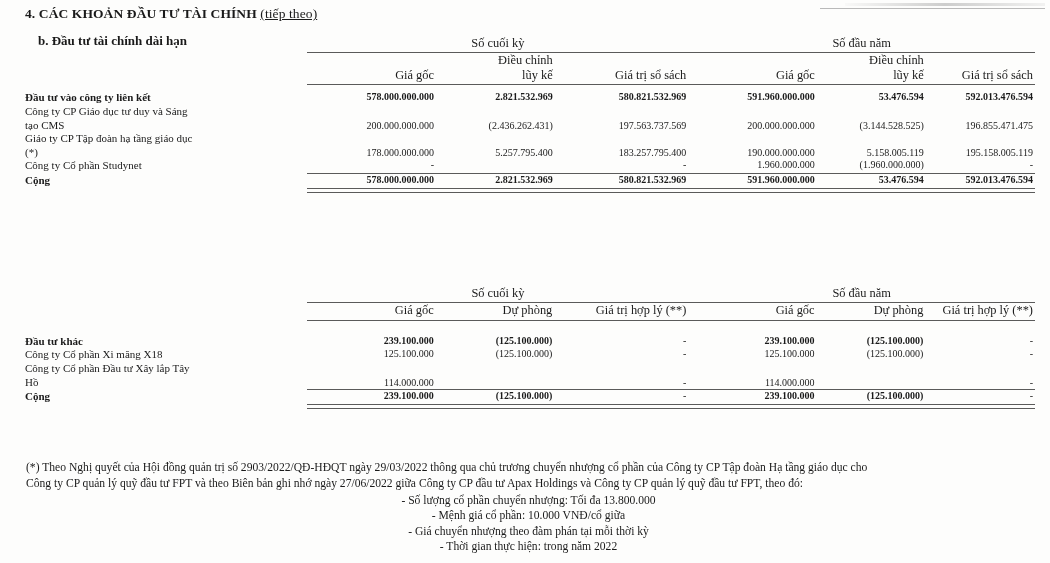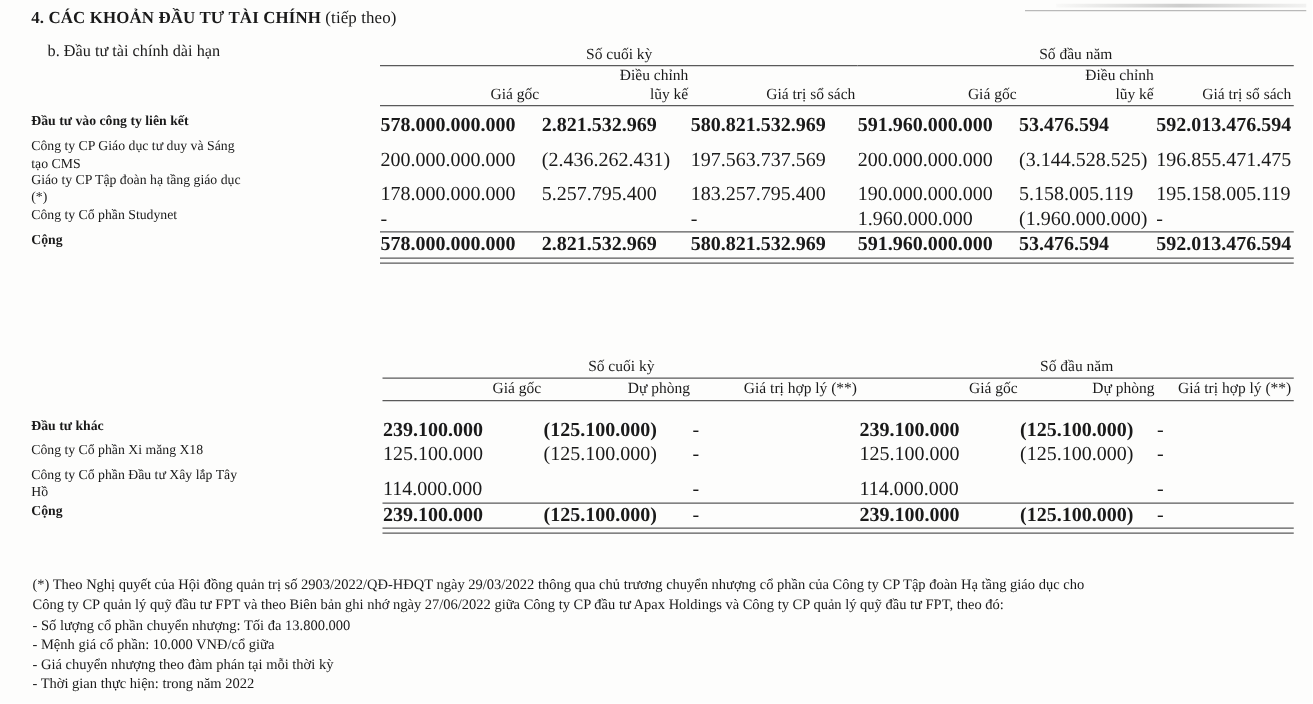--- a/index.html
+++ b/index.html
@@ -43,28 +43,28 @@
 
   .sec-title {
     position: absolute;
     top: 6px;
     left: 25px;
     font-size: 13.5px;
     font-weight: bold;
     letter-spacing: .1px;
     white-space: nowrap;
   }
-  .sec-title .normal { font-weight: normal; }
+  .sec-title .normal { font-weight: normal; text-decoration: underline; }
 
   .sub-title {
     position: absolute;
     top: 33px;
     left: 38px;
     font-size: 13px;
-    font-weight: normal;
+    font-weight: bold;
     white-space: nowrap;
   }
 
   
   .fin-table {
     position: absolute;
     border-collapse: collapse;
     font-size: 12.3px;
   }
   .fin-table td, .fin-table th {
@@ -93,23 +93,23 @@
 
   .lbl {
     text-align: left;
     white-space: nowrap;
     font-size: 11px;
     line-height: 1.24;
     padding-right: 10px !important;
   }
   .lbl.bold { font-weight: bold; }
   .num {
-    text-align: left;
-    white-space: nowrap;
-    font-size: 16px;
+    text-align: right;
+    white-space: nowrap;
+    font-size: 10px;
     padding-right: 2px !important;
     line-height: 1.24;
   }
   .num.bold { font-weight: bold; }
 
   .spacer-row td { height: 6px; }
 
   .total-rule td { height: 1px; padding: 0 !important; }
   .total-rule .rule-in { height: 1px; background: #5a5a5a; }
   .dbl-rule td { height: 3px; padding: 0 !important; }
@@ -128,20 +128,21 @@
     font-size: 11.6px;
     line-height: 1.33;
   }
   .notes .para {
     margin: 0 0 1px 0;
     white-space: nowrap;
   }
   .notes .bullet {
     margin: 0;
     white-space: nowrap;
+    text-align: center;
   }
 </style>
 </head>
 <body>
 
 <div class="page">
 
   <div class="scan-artifact"></div>
   <div class="scan-artifact2"></div>
 

